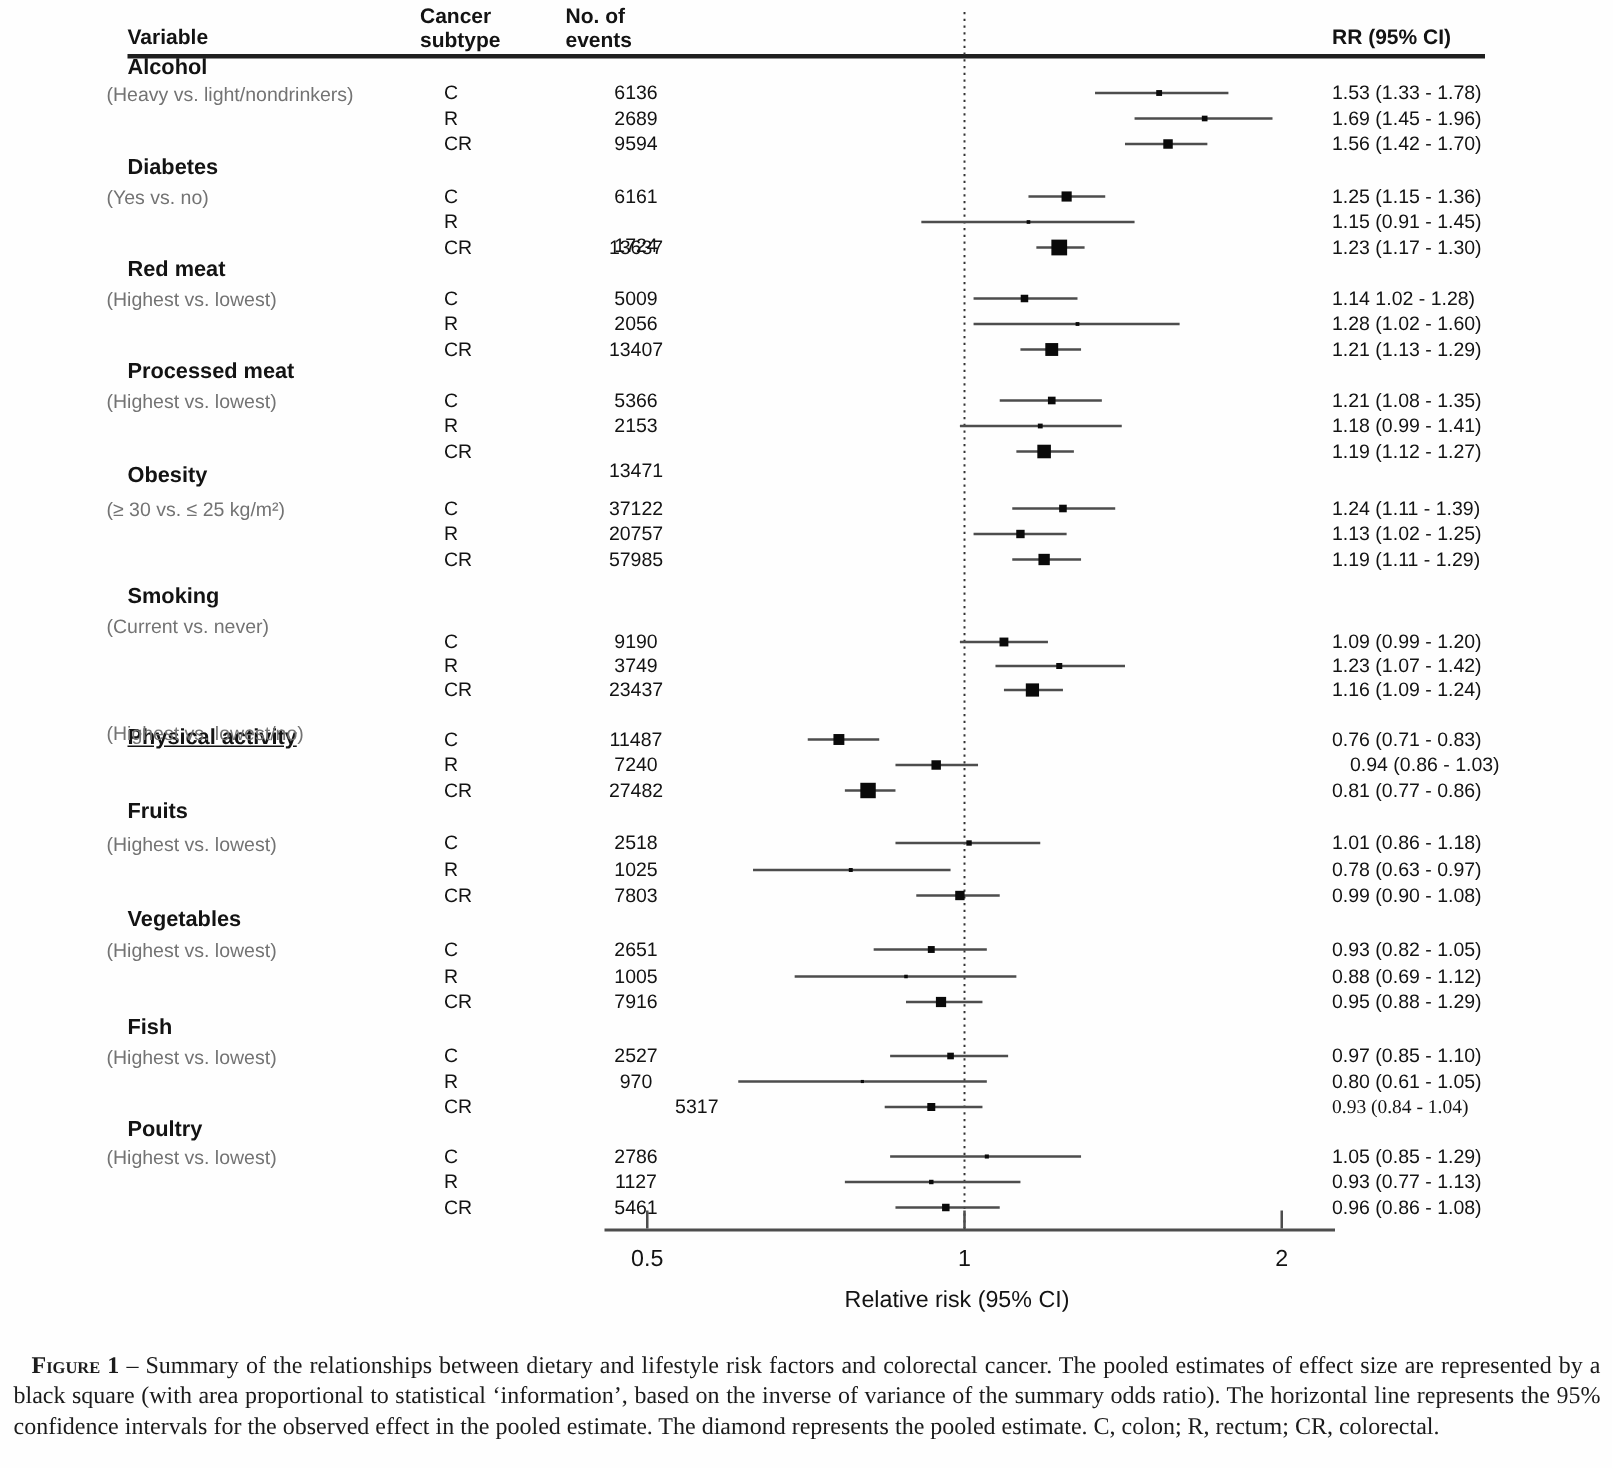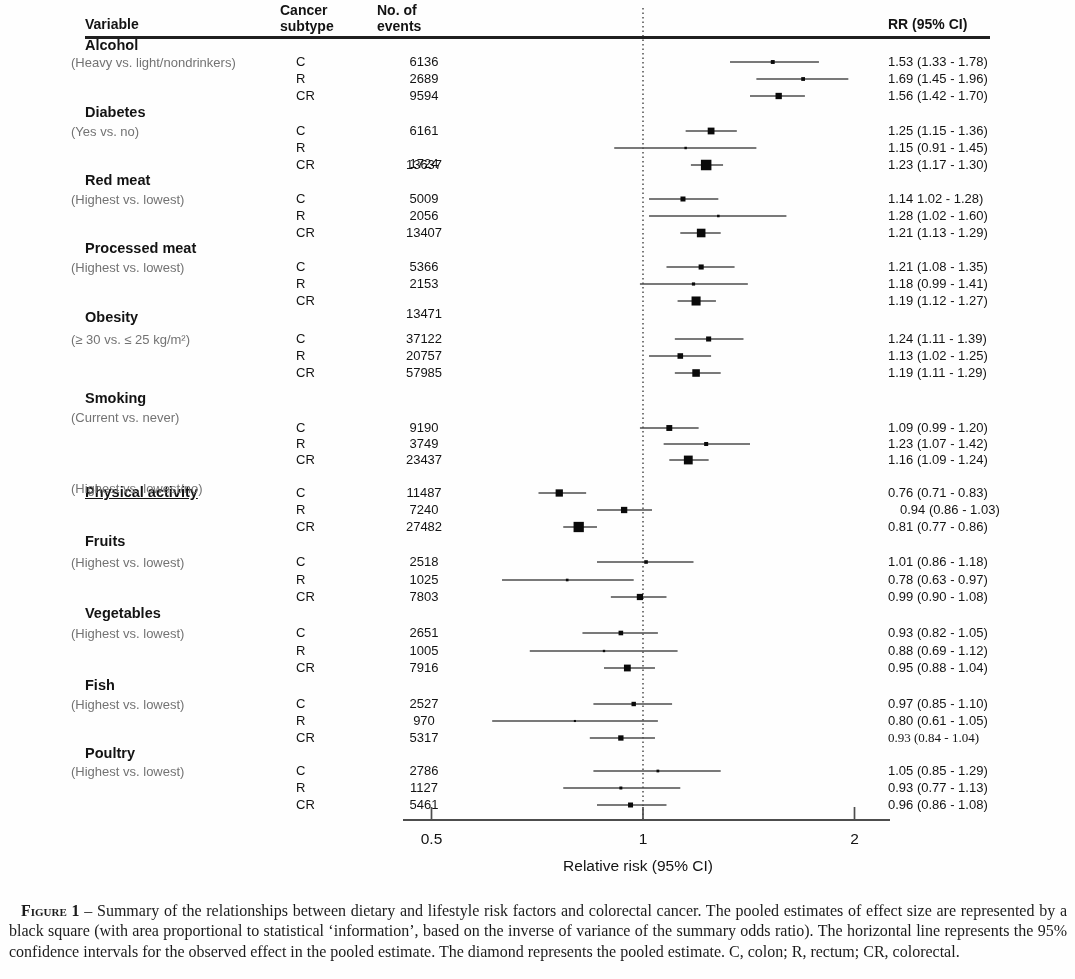--- a/index.html
+++ b/index.html
@@ -130,31 +130,31 @@
       <div class="g-name" style="top: 605px;">Vegetables</div>
       <div class="g-qual" style="top: 626px;">(Highest vs. lowest)</div>
       <div class="cell cell-subtype" style="top: 625px;">C</div>
       <div class="cell cell-events" style="top: 625px;">2651</div>
       <div class="cell cell-rr" style="top: 625px;">0.93 (0.82 - 1.05)</div>
       <div class="cell cell-subtype" style="top: 643px;">R</div>
       <div class="cell cell-events" style="top: 643px;">1005</div>
       <div class="cell cell-rr" style="top: 643px;">0.88 (0.69 - 1.12)</div>
       <div class="cell cell-subtype" style="top: 660px;">CR</div>
       <div class="cell cell-events" style="top: 660px;">7916</div>
-      <div class="cell cell-rr" style="top: 660px;">0.95 (0.88 - 1.04)</div>
+      <div class="cell cell-rr" style="top: 660px;">0.95 (0.88 - 1.29)</div>
       <div class="g-name" style="top: 677px;">Fish</div>
       <div class="g-qual" style="top: 697px;">(Highest vs. lowest)</div>
       <div class="cell cell-subtype" style="top: 696px;">C</div>
       <div class="cell cell-events" style="top: 696px;">2527</div>
       <div class="cell cell-rr" style="top: 696px;">0.97 (0.85 - 1.10)</div>
       <div class="cell cell-subtype" style="top: 713px;">R</div>
       <div class="cell cell-events" style="top: 713px;">970</div>
       <div class="cell cell-rr" style="top: 713px;">0.80 (0.61 - 1.05)</div>
       <div class="cell cell-subtype" style="top: 730px;">CR</div>
-      <div class="cell cell-events" style="top: 730px;">5317</div>
+      <div class="cell cell-events" style="top: 730px; text-align: right;">5317</div>
       <div class="cell cell-rr" style="top: 730px; font-family: Liberation Serif, serif;">0.93 (0.84 - 1.04)</div>
       <div class="g-name" style="top: 745px;">Poultry</div>
       <div class="g-qual" style="top: 764px;">(Highest vs. lowest)</div>
       <div class="cell cell-subtype" style="top: 763px;">C</div>
       <div class="cell cell-events" style="top: 763px;">2786</div>
       <div class="cell cell-rr" style="top: 763px;">1.05 (0.85 - 1.29)</div>
       <div class="cell cell-subtype" style="top: 780px;">R</div>
       <div class="cell cell-events" style="top: 780px;">1127</div>
       <div class="cell cell-rr" style="top: 780px;">0.93 (0.77 - 1.13)</div>
       <div class="cell cell-subtype" style="top: 797px;">CR</div>

